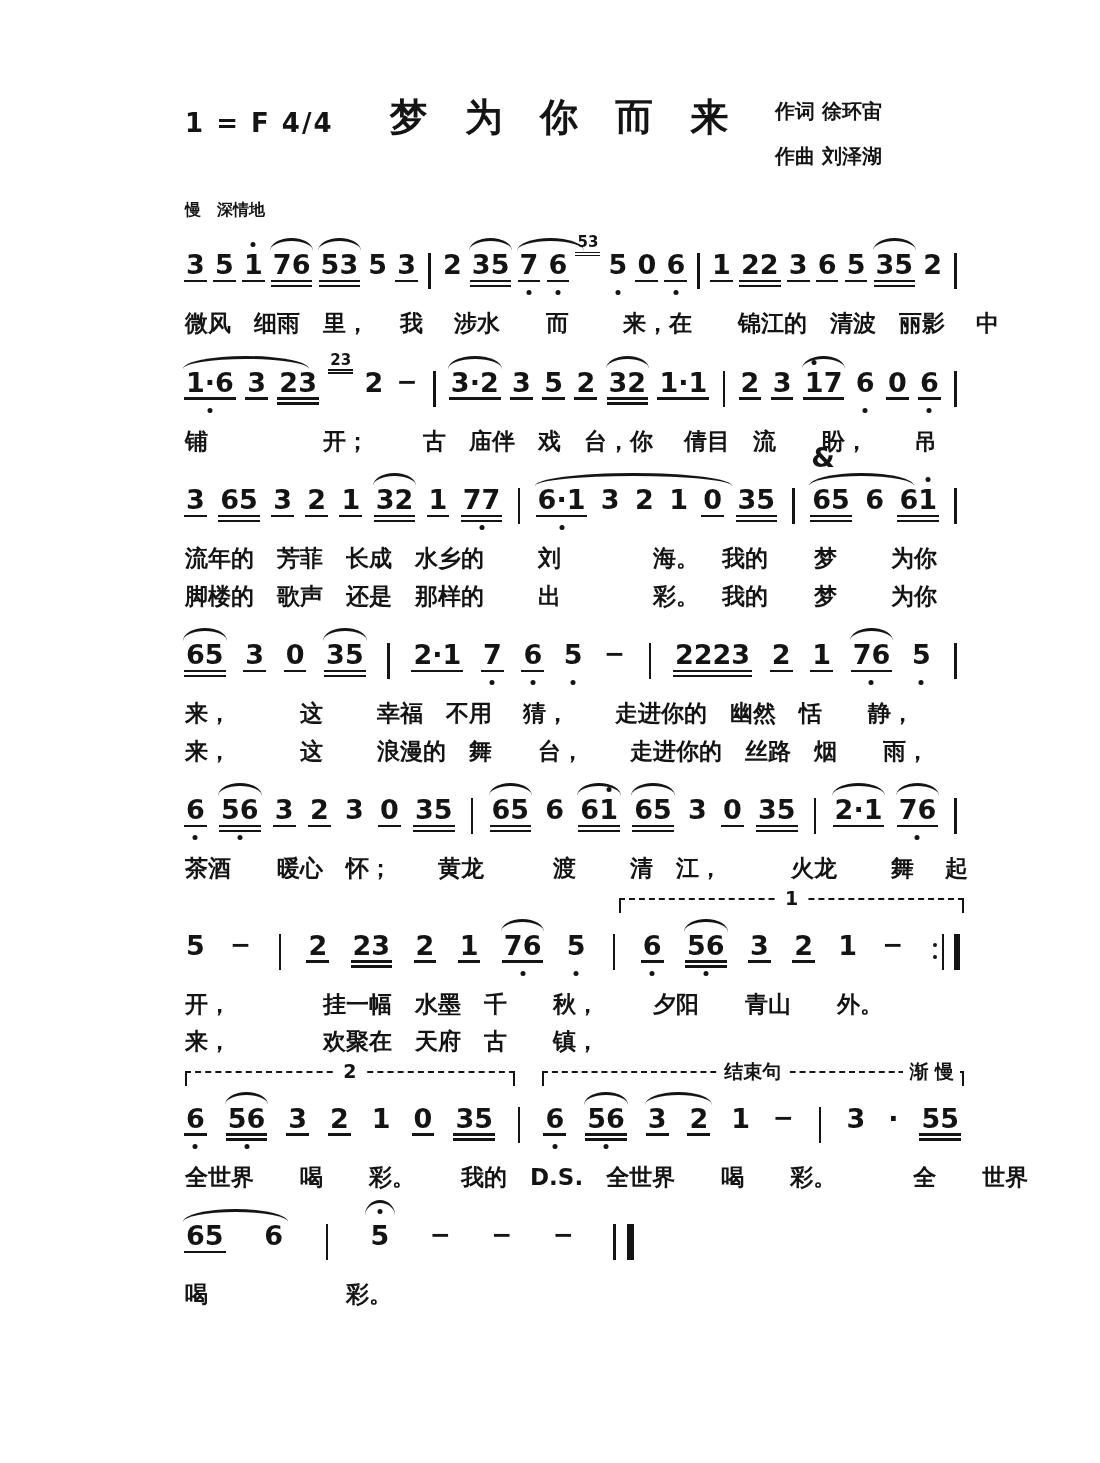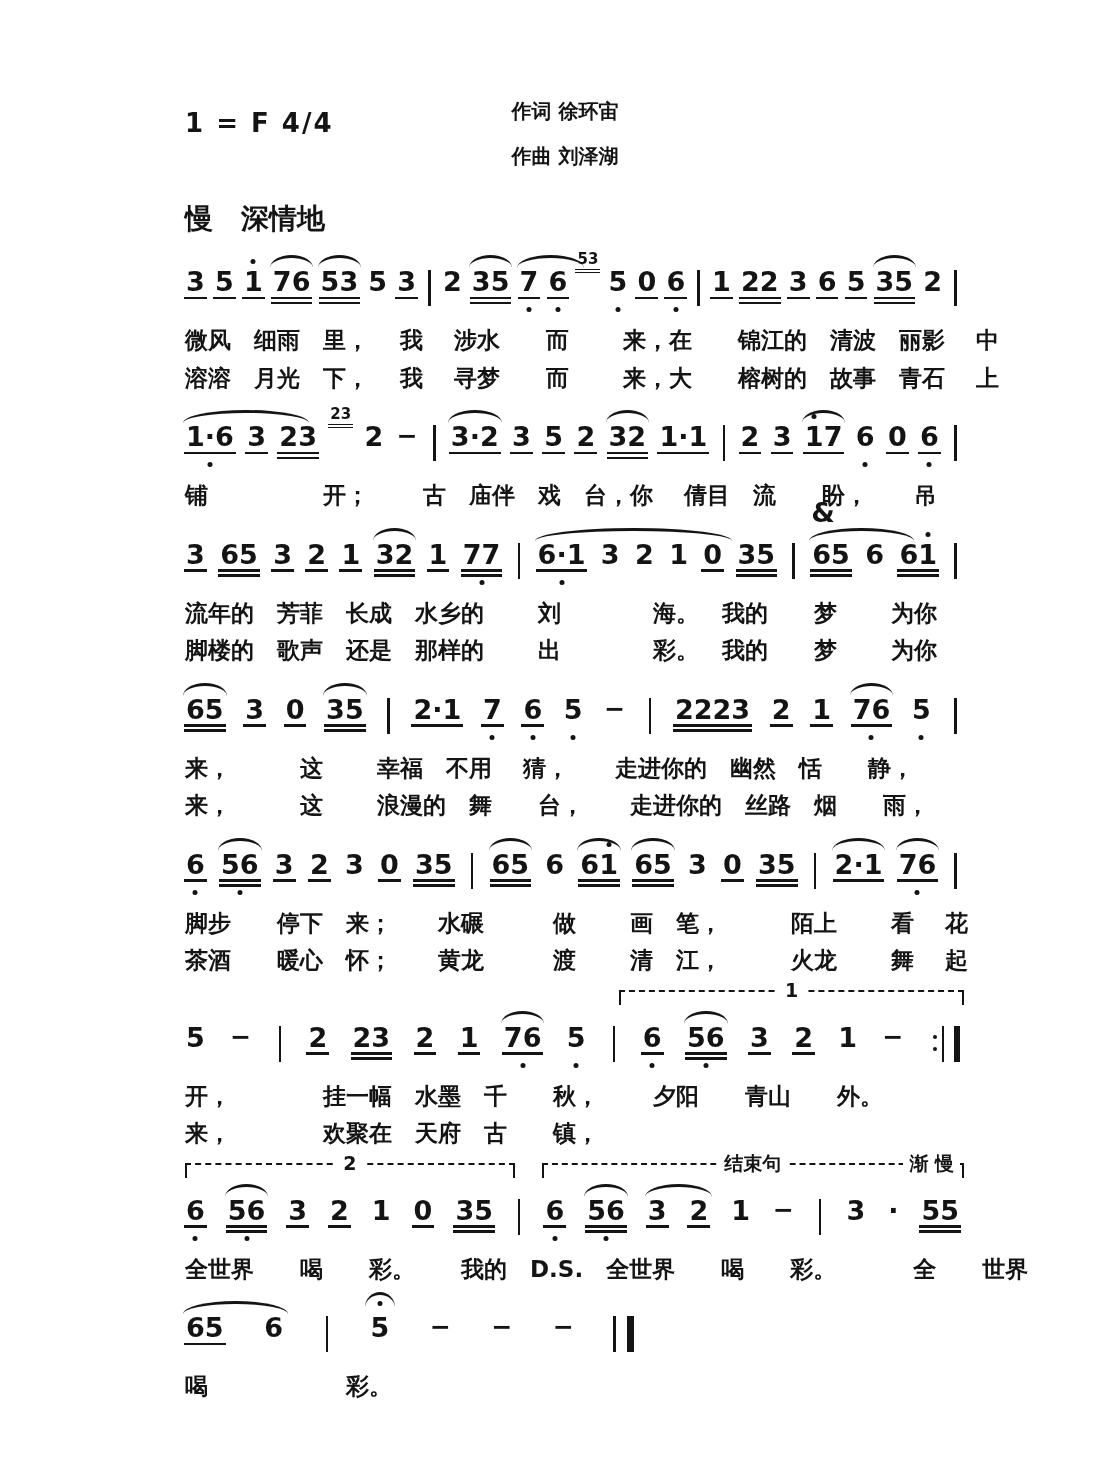--- a/index.html
+++ b/index.html
@@ -3,22 +3,22 @@
 <meta charset="utf-8">
 <style>
   html,body{margin:0;padding:0;background:#e8e8e8;}
   .page{position:relative;width:1100px;height:1463px;background:#ffffff;
         font-family:"DejaVu Sans",sans-serif;color:#141414;overflow:hidden;box-sizing:border-box;
         padding:92px 140px 0 185px;}
   
   .hdr{display:grid;grid-template-columns:170px 1fr 185px;align-items:start;}
   .key{font-size:26px;font-weight:700;padding-top:16px;letter-spacing:2px;white-space:nowrap;}
   .title{font-size:38px;font-weight:700;text-align:center;letter-spacing:12px;white-space:nowrap;}
-  .credits{display:flex;flex-direction:column;gap:18px;font-size:20px;font-weight:600;padding-top:6px;text-align:center;}
-  .tempo{font-size:28px;font-weight:700;margin:30px 0 14px;}
+  .credits{display:flex;flex-direction:column;gap:18px;font-size:20px;font-weight:600;padding-top:6px;text-align:left;}
+  .tempo{font-size:16px;font-weight:700;margin:30px 0 14px;}
   
   .sys{position:relative;margin-bottom:12px;}
   .notes{display:flex;justify-content:space-between;align-items:flex-start;padding-top:16px;min-height:52px;}
   .note{position:relative;font-size:27px;font-weight:700;line-height:1;padding:0 1px 9px;white-space:nowrap;}
   .note i{position:absolute;display:block;font-style:normal;}
   .ul{left:-1px;right:-1px;height:2.5px;background:#141414;}
   .pa{width:5px;height:5px;background:#141414;border-radius:50%;top:-9px;transform:translateX(-50%);}
   .pd{width:5px;height:5px;background:#141414;border-radius:50%;bottom:-8px;left:50%;transform:translateX(-50%);}
   .arc{top:-13px;left:-2px;height:10px;border-top:3px solid #141414;border-radius:50% 50% 0 0 / 100% 100% 0 0;}
   .seg{top:-42px;left:0;font-size:27px;font-weight:700;}
@@ -43,20 +43,21 @@
   .vsuffix{position:absolute;right:2px;transform:translateY(-58%);background:#fff;padding:0 6px;
           font-size:19px;font-weight:700;line-height:1;}
 </style>
 </head>
 <body>
 
 <div class="page">
 
   <div class="hdr">
     <div class="key">1 = F 4/4</div>
+    <div class="title">梦 为 你 而 来</div>
     <div class="credits">
       <div>作词 徐环宙</div>
       <div>作曲 刘泽湖</div>
     </div>
   </div>
 
   <div class="tempo">慢　深情地</div>
 
   <div class="score">
       <div class="sys">
@@ -81,21 +82,20 @@
           <span class="note">1<i class="ul" style="bottom: 5px;"></i></span>
           <span class="note">22<i class="ul" style="bottom: 5px;"></i><i class="ul" style="bottom: 0px;"></i></span>
           <span class="note">3<i class="ul" style="bottom: 5px;"></i></span>
           <span class="note">6<i class="ul" style="bottom: 5px;"></i></span>
           <span class="note">5<i class="ul" style="bottom: 5px;"></i></span>
           <span class="note">35<i class="ul" style="bottom: 5px;"></i><i class="ul" style="bottom: 0px;"></i><i class="arc" style="width: calc(100% + 4px);"></i></span>
           <span class="note">2</span>
           <span class="bar"></span>
         </div>
         <div class="lyr">微风　细雨　里，　 我　 涉水　　而　　 来，在　　锦江的　清波　丽影　 中</div>
-        <div class="lyr">溶溶　月光　下，　 我　 寻梦　　而　　 来，大　　榕树的　故事　青石　 上</div>
       </div>
       <div class="sys">
         <div class="notes">
           <span class="note">1·6<i class="ul" style="bottom: 5px;"></i><i class="pd"></i><i class="arc" style="width: calc(200% + 26px);"></i></span>
           <span class="note">3<i class="ul" style="bottom: 5px;"></i></span>
           <span class="note">23<i class="ul" style="bottom: 5px;"></i><i class="ul" style="bottom: 0px;"></i></span>
           <span class="note grace">23<i class="ul" style="bottom: 2px;"></i><i class="ul" style="bottom: -1px;"></i></span>
           <span class="note">2</span>
           <span class="note dash">−</span>
           <span class="bar"></span>
@@ -180,21 +180,20 @@
           <span class="note">61<i class="ul" style="bottom: 5px;"></i><i class="ul" style="bottom: 0px;"></i><i class="pa" style="left: 75%;"></i><i class="arc" style="width: calc(100% + 4px);"></i></span>
           <span class="note">65<i class="ul" style="bottom: 5px;"></i><i class="ul" style="bottom: 0px;"></i><i class="arc" style="width: calc(100% + 4px);"></i></span>
           <span class="note">3</span>
           <span class="note">0<i class="ul" style="bottom: 5px;"></i></span>
           <span class="note">35<i class="ul" style="bottom: 5px;"></i><i class="ul" style="bottom: 0px;"></i></span>
           <span class="bar"></span>
           <span class="note">2·1<i class="ul" style="bottom: 5px;"></i><i class="arc" style="width: calc(100% + 4px);"></i></span>
           <span class="note">76<i class="ul" style="bottom: 5px;"></i><i class="pd"></i><i class="arc" style="width: calc(100% + 4px);"></i></span>
           <span class="bar"></span>
         </div>
-        <div class="lyr">脚步　　停下　来；　　水碾　　　做　　 画　笔，　　　陌上　　 看　 花</div>
         <div class="lyr">茶酒　　暖心　怀；　　黄龙　　　渡　　 清　江，　　　火龙　　 舞　 起</div>
       </div>
       <div class="sys" style="padding-top: 18px;">
         <div class="volta" style="left: 56%; width: 44%;">
           <span class="vlabel">1</span>
         </div>
         <div class="notes">
           <span class="note">5</span>
           <span class="note dash">−</span>
           <span class="bar"></span>

